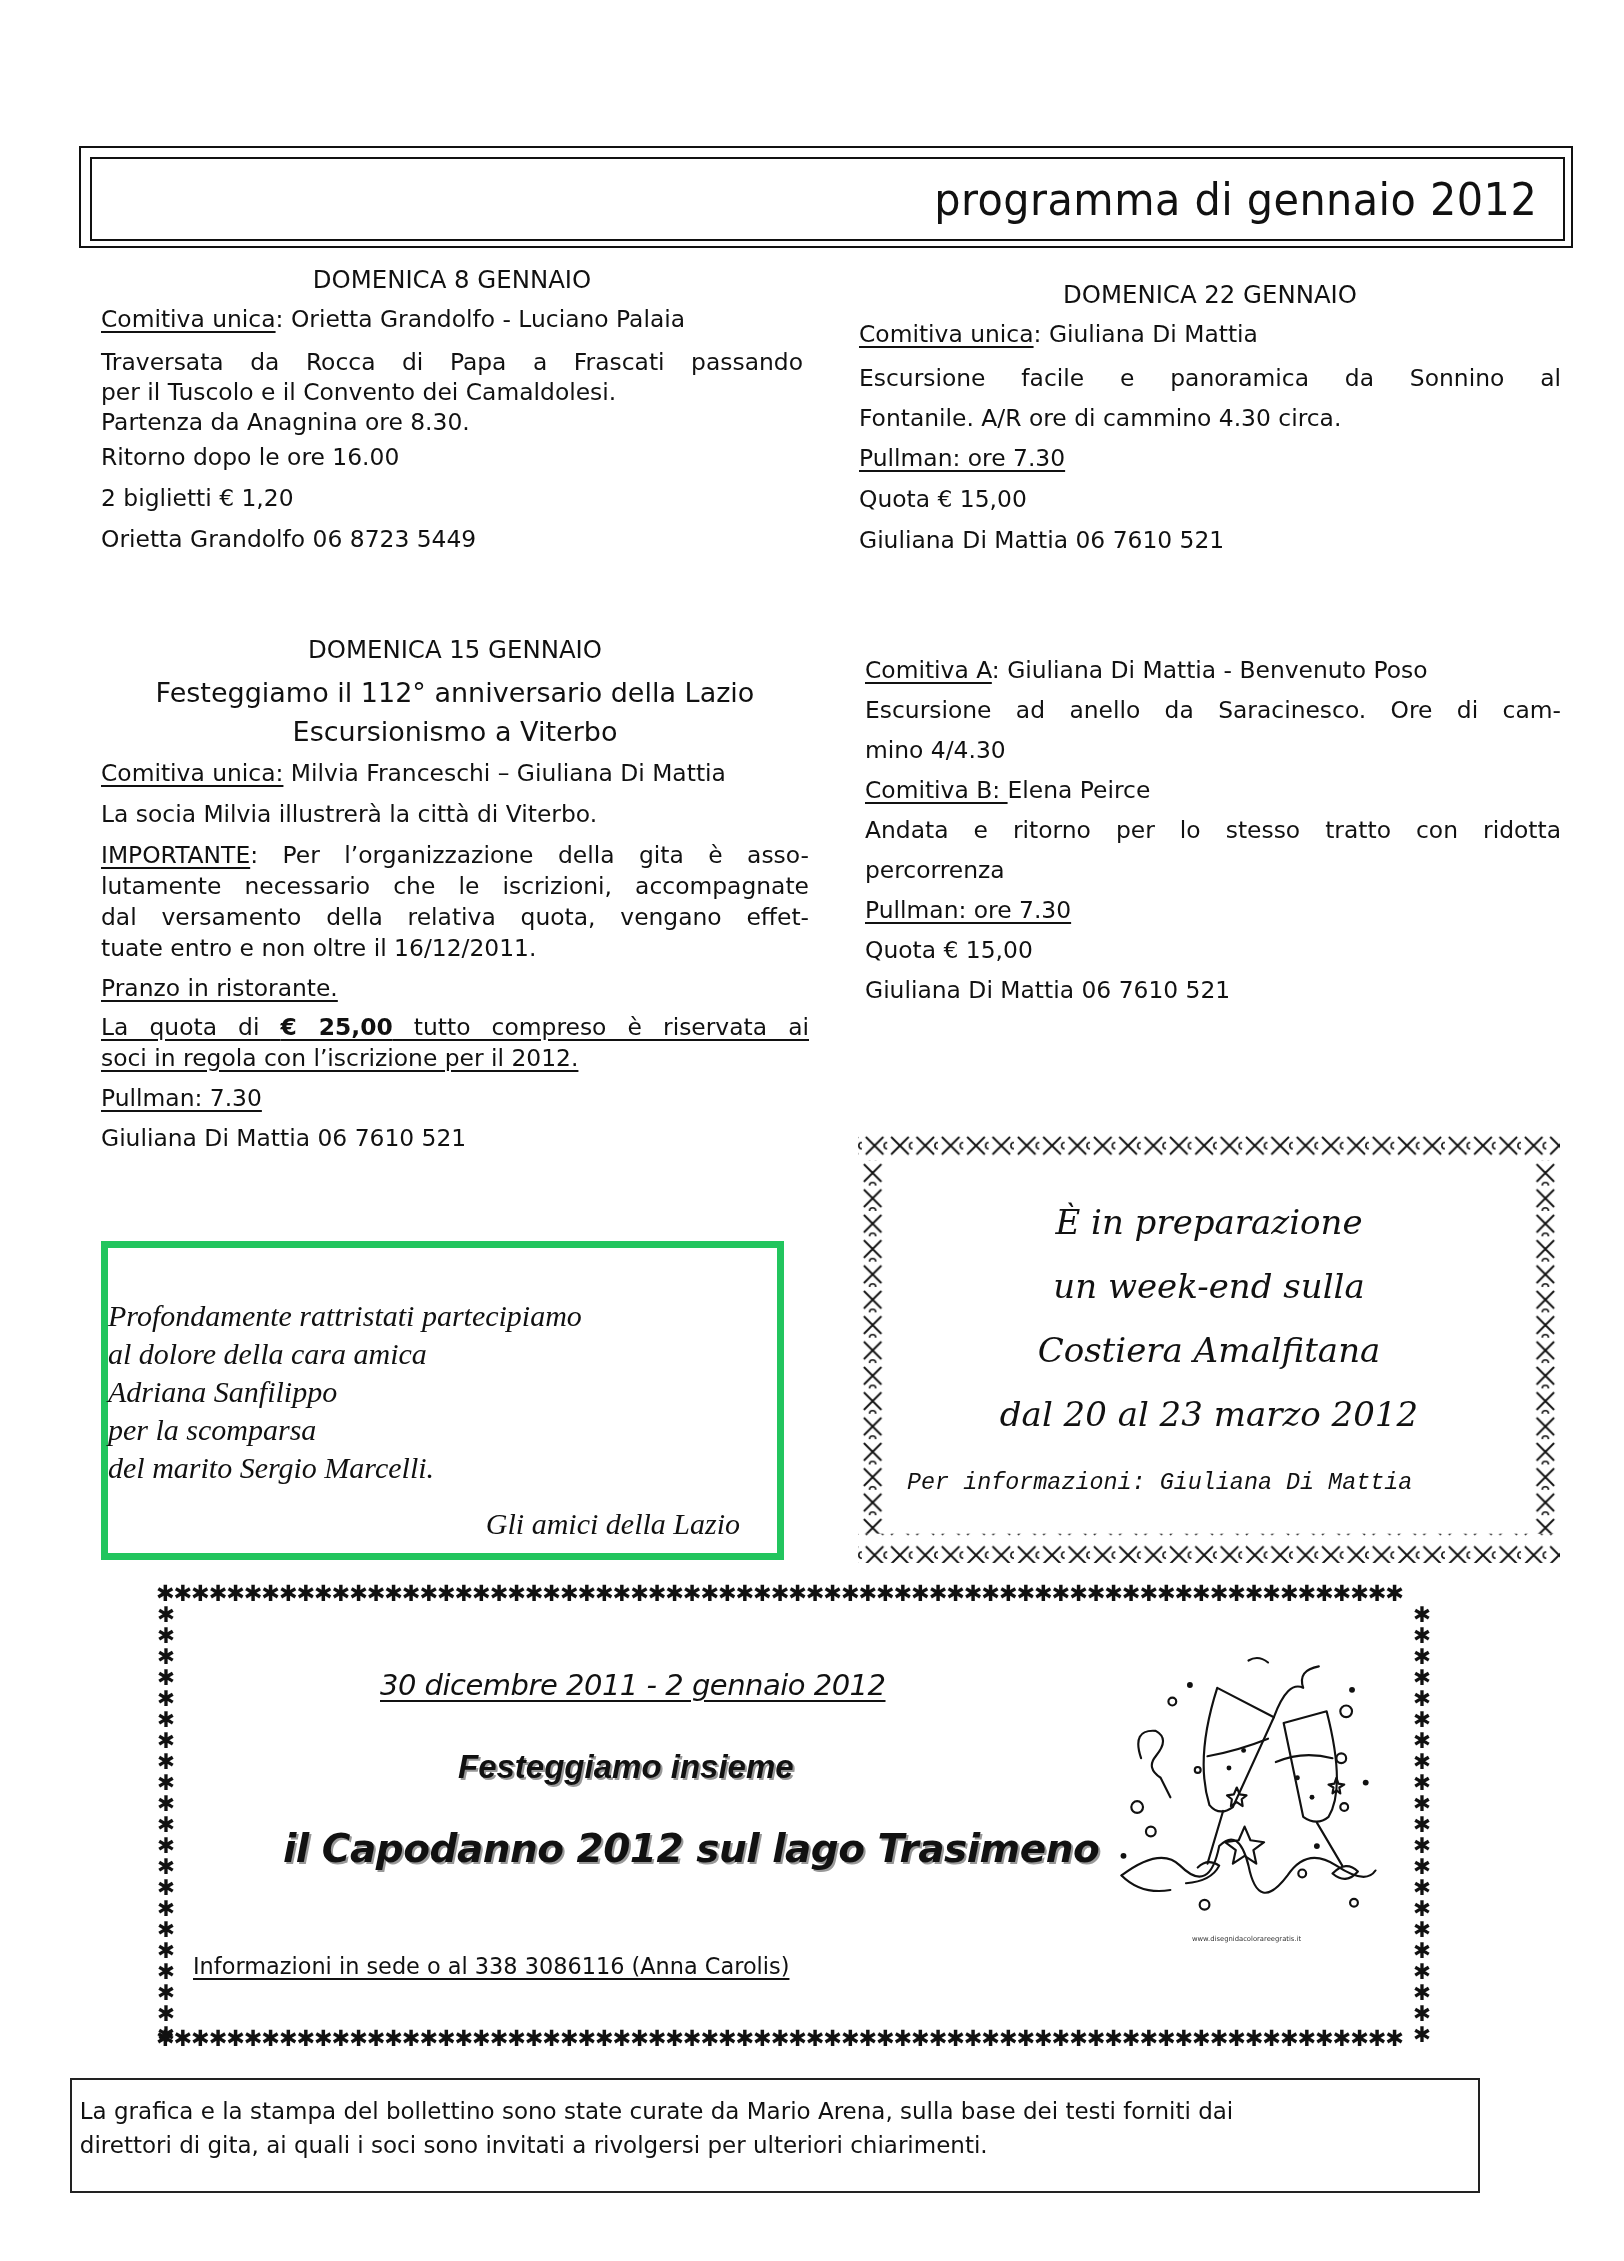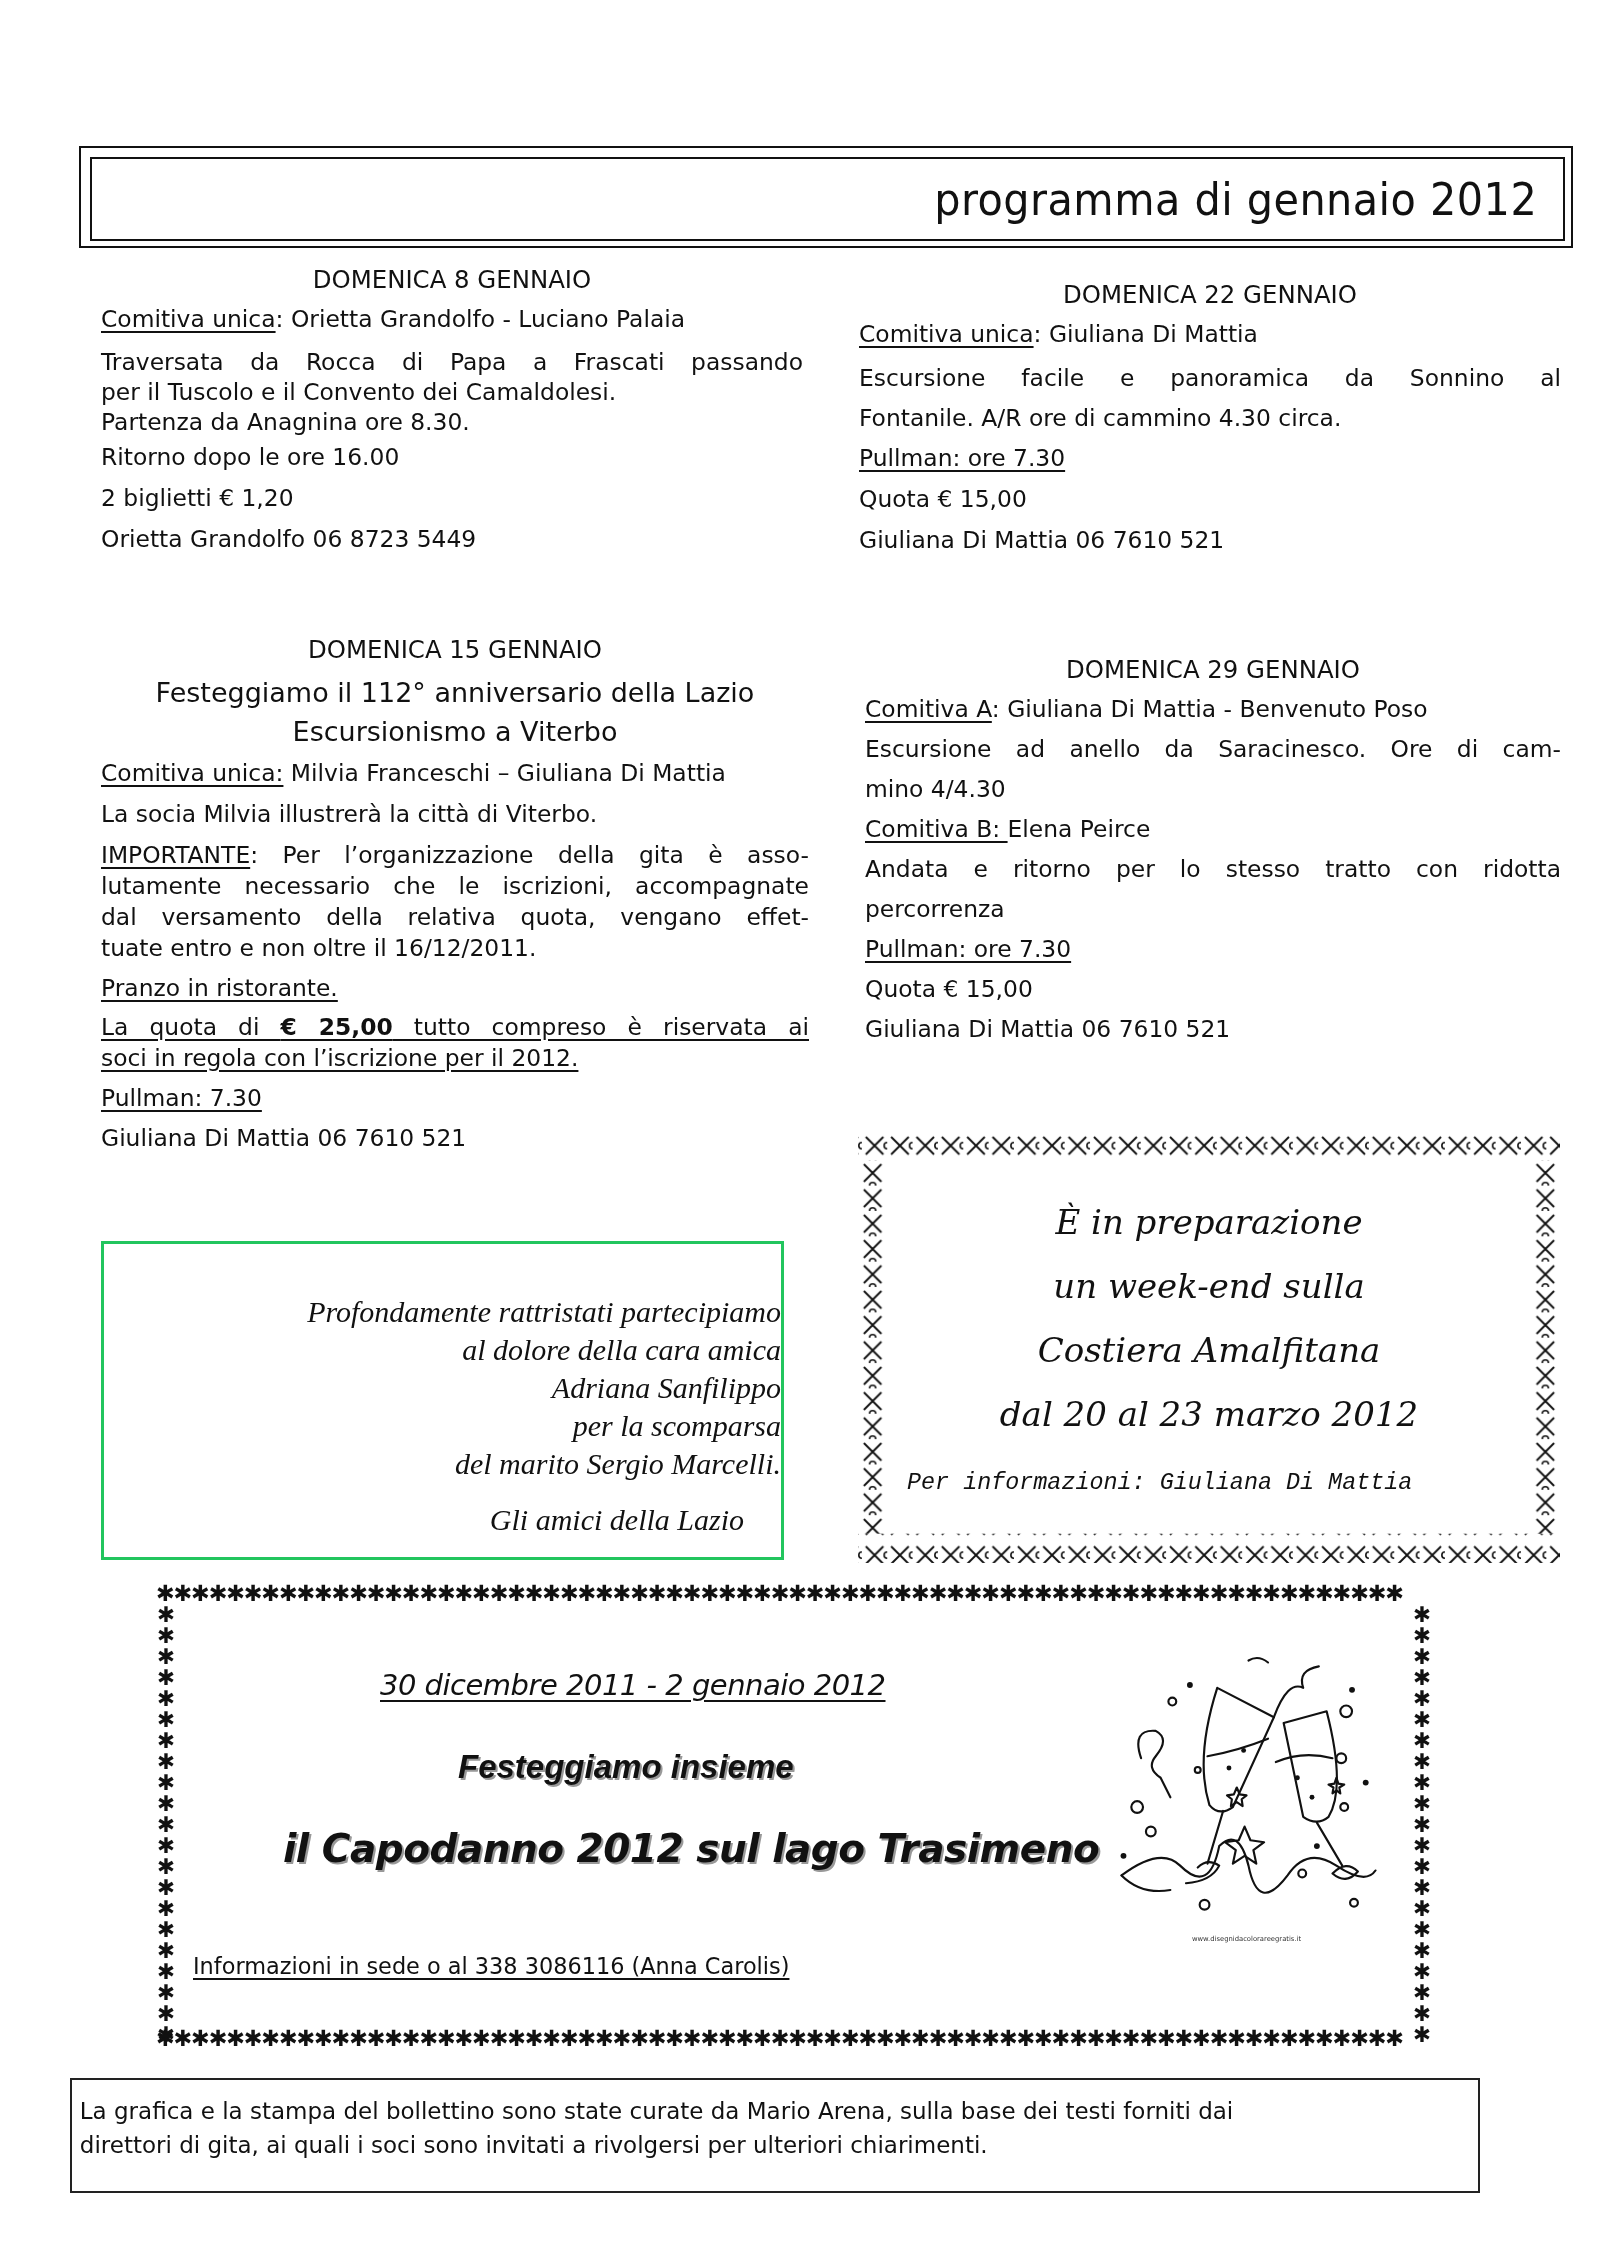--- a/index.html
+++ b/index.html
@@ -13,21 +13,21 @@
   #hdr-title { font-family: "DejaVu Sans", sans-serif; font-size: 45px; letter-spacing: 0.5px; transform: scaleX(0.92); }
 
   .col { font-family: "DejaVu Sans", sans-serif; font-size: 23.4px; line-height: 40px; transform-origin: left top; }
   .day { text-align: center; font-size: 24.4px; line-height: 39px; }
   .sub-head { text-align: center; font-size: 27px; line-height: 43px; }
   .u { text-decoration: underline; text-underline-offset: 3.9px; }
   .line { display: block; }
   .b { font-weight: bold; }
 
   
-  #condo { left: 101px; top: 1241px; width: 683px; height: 319px; border: 3px solid #22c55e; box-sizing: border-box; font-family: "Liberation Serif", "DejaVu Serif", serif; font-style: italic; font-size: 30px; line-height: 38px; text-align: right; }
+  #condo { left: 101px; top: 1241px; width: 683px; height: 319px; border: 7px solid #22c55e; box-sizing: border-box; font-family: "Liberation Serif", "DejaVu Serif", serif; font-style: italic; font-size: 30px; line-height: 38px; text-align: left; }
   #condo .lines { position: absolute; left: 0; right: 0; top: 49px; }
   #condo .sig { position: absolute; right: 37px; top: 257px; }
 
   
   #weekend { left: 858px; top: 1131px; width: 702px; height: 432px; }
   #weekend svg.frame { position: absolute; left: 0; top: 0; }
   #weekend .txt { position: absolute; left: 0; right: 0; top: 59px; text-align: center; font-family: "DejaVu Serif", serif; font-style: italic; font-size: 34px; line-height: 64px; }
   #weekend .info { position: absolute; left: 49px; top: 339px; font-family: Liberation Mono, monospace; font-style: italic; font-size: 23.4px; }
 
   
@@ -102,21 +102,20 @@
     <span class="line">Fontanile. A/R ore di cammino 4.30 circa.</span>
   </div>
   <div style="line-height:41px;">
     <span class="line u">Pullman: ore 7.30</span>
     <span class="line">Quota  € 15,00</span>
     <span class="line">Giuliana Di Mattia 06 7610 521</span>
   </div>
 </div>
 
 <div class="abs col" style="left:865px; top:650px; width:696px;">
-  <div class="day">DOMENICA 29 GENNAIO</div>
   <div style="line-height:40px;">
     <span class="line"><span class="u">Comitiva A</span><span>:</span><span> Giuliana Di Mattia - Benvenuto Poso</span></span>
     <span class="line" style="text-align:justify; text-align-last:justify;">Escursione ad anello da Saracinesco. Ore di cam-</span>
     <span class="line">mino 4/4.30</span>
     <span class="line"><span class="u">Comitiva B: </span><span>Elena Peirce</span></span>
     <span class="line" style="text-align:justify; text-align-last:justify;">Andata e ritorno per lo stesso tratto con ridotta</span>
     <span class="line">percorrenza</span>
     <span class="line u">Pullman: ore 7.30</span>
     <span class="line">Quota € 15,00</span>
     <span class="line">Giuliana Di Mattia 06 7610 521</span>

